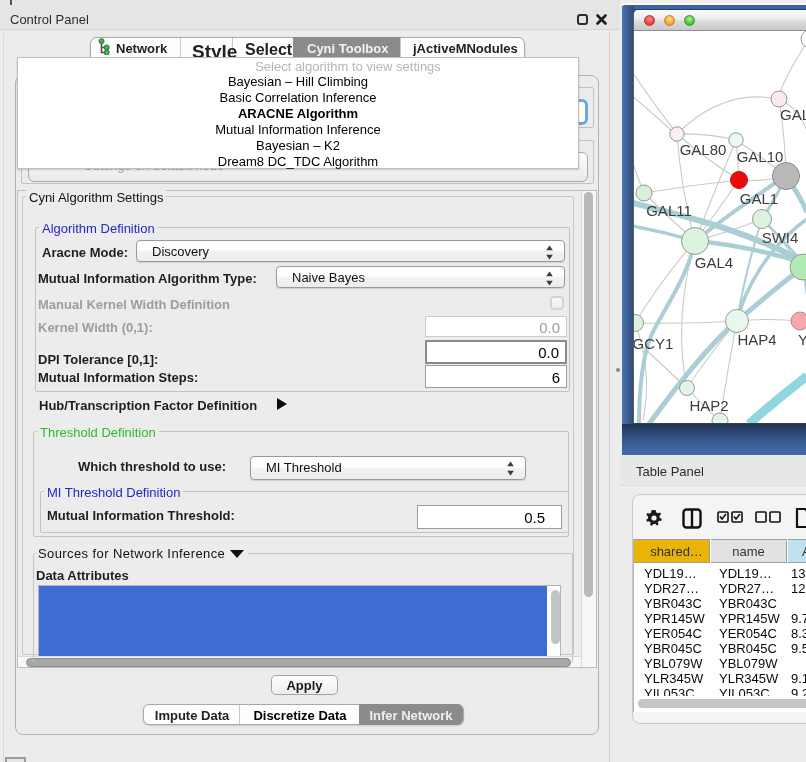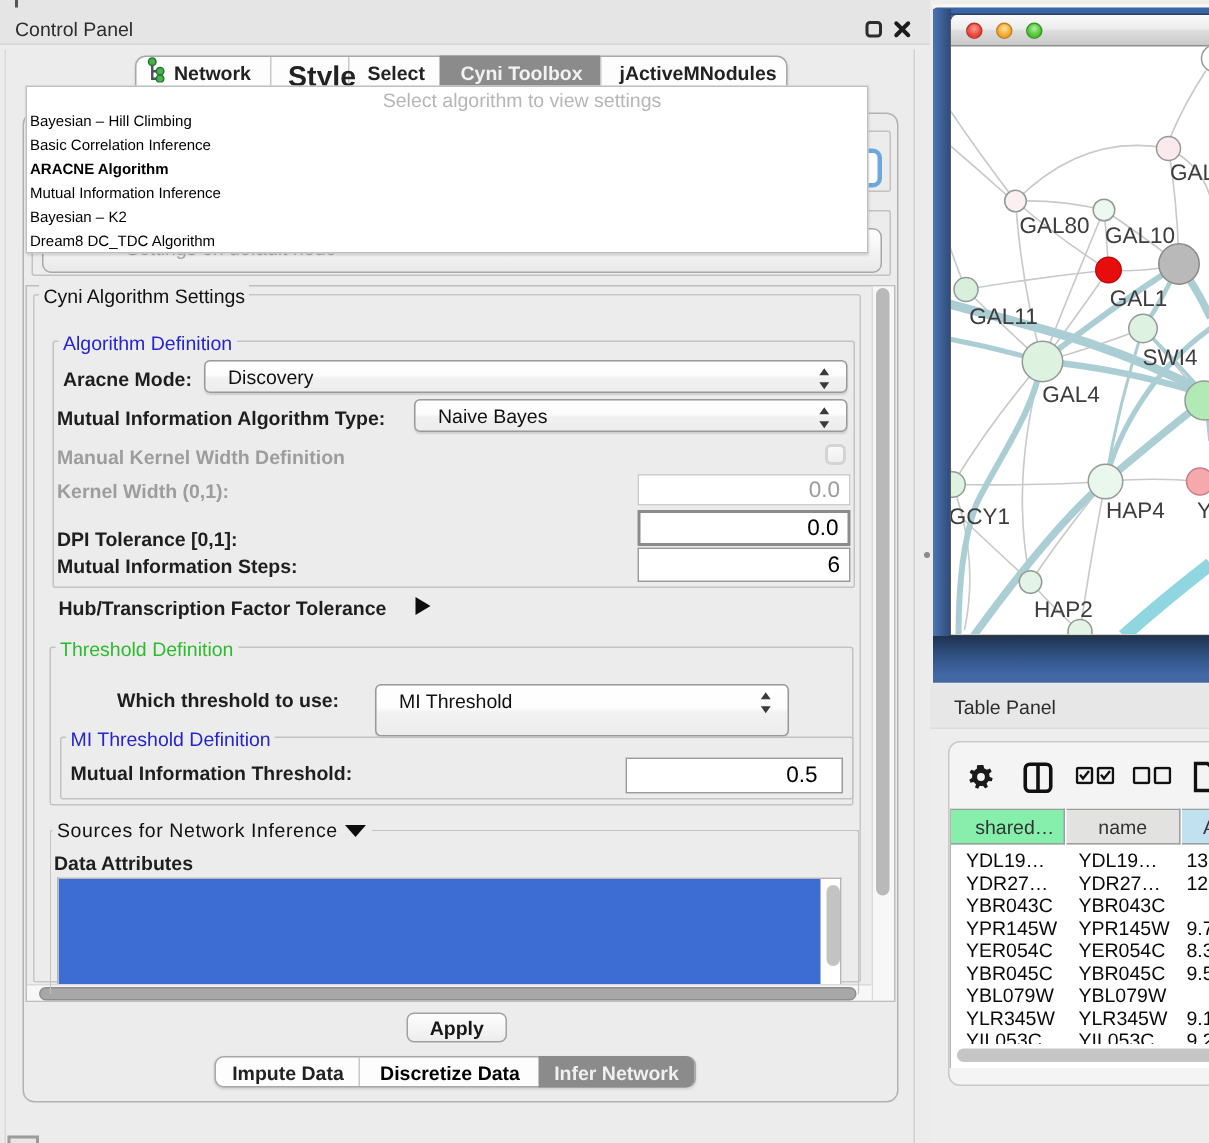--- a/index.html
+++ b/index.html
@@ -79,30 +79,30 @@
 <div class="lbl abs" style="left:38px;top:352px;text-align:center;">DPI Tolerance [0,1]:</div>
 <div class="tfield" style="left:425px;top:340px;width:142px;height:24px;border:2px solid #8b8b8b;">
     <span style="color:#000;">0.0</span>
   </div>
 
 <div class="lbl abs" style="left:38px;top:370px;">Mutual Information Steps:</div>
 <div class="tfield" style="left:425px;top:365px;width:142px;height:23px;border:1px solid #9b9b9b;">
     <span style="color:#000;">6</span>
   </div>
 
-<div class="lbl abs" style="left:39px;top:398px;">Hub/Transcription Factor Tolerance</div>
+<div class="lbl abs" style="left:39px;top:398px;">Hub/Transcription Factor Definition</div>
 <svg class="abs" style="left:276px;top:397px;" width="12" height="14">
     <path d="M1 1 L11 7 L1 13 Z" fill="#0d0d0d"></path>
   </svg>
 
 <div class="gbox" style="left:33px;top:431px;width:536px;height:106px;"></div>
 <div class="gtitle" style="left:37px;top:425px;color:#2dbb2d;">Threshold Definition</div>
 
 <div class="lbl abs" style="left:78px;top:459px;">Which threshold to use:</div>
-<div class="combo" style="left:250px;top:456px;width:276px;height:35px;">
+<div class="combo" style="left:250px;top:456px;width:276px;height:24px;">
     <span class="ct">MI Threshold</span>
 <svg width="9" height="15" style="position:absolute;right:10px;top:4px">
       <path d="M4.5 0.5 L7.8 5.2 L1.2 5.2 Z" fill="#3a3a3a"></path>
       <path d="M4.5 14.5 L7.8 9.8 L1.2 9.8 Z" fill="#3a3a3a"></path>
     </svg>
   </div>
 
 <div class="gbox" style="left:40px;top:491px;width:529px;height:42px;"></div>
 <div class="gtitle" style="left:44px;top:485px;color:#2525cd;">MI Threshold Definition</div>
 <div class="lbl abs" style="left:47px;top:508px;">Mutual Information Threshold:</div>
@@ -129,27 +129,27 @@
 <div class="abs" style="left:293px;top:37px;width:107px;height:22px;background:#8b8b8b;"></div>
 <div class="abs" style="left:400px;top:38px;width:1px;height:20px;background:#c8c8c8;"></div>
 <svg class="abs" style="left:97px;top:37px;" width="14" height="18">
   <path d="M4.5 5 L4.5 15.5 L9 15.5 M4.5 10.5 L9 10.5" stroke="#4d4d5c" stroke-width="1.6" fill="none"></path>
   <circle cx="4.5" cy="4.2" r="2.5" fill="#4db050" stroke="#1f7a2d" stroke-width="1"></circle>
   <circle cx="9.7" cy="10.5" r="2.5" fill="#4db050" stroke="#1f7a2d" stroke-width="1"></circle>
   <circle cx="9.7" cy="15.5" r="2.5" fill="#4db050" stroke="#1f7a2d" stroke-width="1"></circle>
 </svg>
 <div class="abs" style="left:116px;top:41px;font-size:13px;font-weight:bold;color:#222;">Network</div>
 <div class="abs" style="left:192px;top:41px;font-size:19px;font-weight:bold;color:#222;">Style</div>
-<div class="abs" style="left:245px;top:41px;font-size:13px;font-weight:bold;color:#222;">Select</div>
+<div class="abs" style="left:245px;top:41px;font-size:16px;font-weight:bold;color:#222;">Select</div>
 <div class="abs" style="left:307px;top:41px;font-size:13px;font-weight:bold;color:#f2f2f2;">Cyni Toolbox</div>
 <div class="abs" style="left:413px;top:41px;font-size:13px;font-weight:bold;color:#222;">jActiveMNodules</div>
 
 <div class="abs" style="left:17px;top:57px;width:562px;height:112px;background:#fff;border:1px solid #bebebe;box-shadow:0 1px 2px rgba(0,0,0,0.18);"></div>
 <div class="abs" style="left:17px;top:59px;width:662px;text-align:center;font-size:13px;color:#b6b6b6;">Select algorithm to view settings</div>
-<div class="abs" style="left:20px;top:74px;width:556px;font-size:10px;color:#000;line-height:16px;">Bayesian – Hill Climbing<br>Basic Correlation Inference<br><b>ARACNE Algorithm</b><br>Mutual Information Inference<br>Bayesian – K2<br>Dream8 DC_TDC Algorithm</div>
+<div class="abs" style="left:20px;top:74px;width:556px;font-size:13px;color:#000;line-height:16px;text-align:center;">Bayesian – Hill Climbing<br>Basic Correlation Inference<br><b>ARACNE Algorithm</b><br>Mutual Information Inference<br>Bayesian – K2<br>Dream8 DC_TDC Algorithm</div>
 
 <div class="abs" style="left:143px;top:704px;width:321px;height:21px;background:#fdfdfd;border:1px solid #a8a8a8;border-radius:6px;box-shadow:0 1px 2px rgba(0,0,0,0.15);"></div>
 <div class="abs" style="left:239px;top:705px;width:1px;height:19px;background:#c8c8c8;"></div>
 <div class="abs" style="left:359px;top:704px;width:104px;height:21px;background:#8b8b8b;border-radius:0 6px 6px 0;"></div>
 <div class="abs" style="left:152px;top:708px;font-size:13px;font-weight:bold;color:#222;width:80px;text-align:center;">Impute Data</div>
 <div class="abs" style="left:248px;top:708px;font-size:13px;font-weight:bold;color:#000000;width:104px;text-align:center;">Discretize Data</div>
 <div class="abs" style="left:363px;top:708px;font-size:13px;font-weight:bold;color:#f0f0f0;width:96px;text-align:center;">Infer Network</div>
 
 <div class="abs" style="left:5px;top:757px;width:21px;height:10px;border:2px solid #9b9b9b;background:#e6e6e6;"></div>
 
@@ -273,21 +273,21 @@
 </svg>
 <svg class="abs" style="left:755px;top:511px;" width="26" height="12" viewBox="0 0 26 12">
   <rect x="1" y="1" width="10" height="10" rx="1" fill="none" stroke="#111" stroke-width="1.6"></rect>
   <rect x="15" y="1" width="10" height="10" rx="1" fill="none" stroke="#111" stroke-width="1.6"></rect>
 </svg>
 <svg class="abs" style="left:795px;top:506px;" width="16" height="24" viewBox="0 0 16 24">
   <path d="M2 3 L10 3 L14 7 L14 21 L2 21 Z" fill="none" stroke="#111" stroke-width="2.2"></path>
 </svg>
 
 <div class="abs" style="left:633px;top:539px;width:173px;height:173px;background:#fff;border-left:1px solid #b5b5b5;overflow:hidden;">
-  <div style="position:absolute;left:0;top:0;width:76px;height:24px;background:#86efac;border-top:1px solid #9e9e9e;border-bottom:1px solid #9e9e9e;border-right:1px solid #9e9e9e;text-align:center;text-indent:10px;font-size:13px;color:#333;line-height:23px;">shared…</div>
+  <div style="position:absolute;left:0;top:0;width:76px;height:24px;background:#eab308;border-top:1px solid #9e9e9e;border-bottom:1px solid #9e9e9e;border-right:1px solid #9e9e9e;text-align:center;text-indent:10px;font-size:13px;color:#333;line-height:23px;">shared…</div>
   <div style="position:absolute;left:77px;top:0;width:76px;height:24px;background:#e2e2e0;border-top:1px solid #9e9e9e;border-bottom:1px solid #9e9e9e;border-right:1px solid #9e9e9e;text-align:center;font-size:13px;color:#333;line-height:23px;">name</div>
   <div style="position:absolute;left:154px;top:0;width:60px;height:24px;background:#c0e1f0;border-top:1px solid #9e9e9e;border-bottom:1px solid #9e9e9e;text-align:left;padding-left:14px;font-size:13px;color:#333;line-height:23px;">A</div>
   <div style="position:absolute;left:10px;top:27px;font-size:13px;color:#0a0a0a;line-height:15px;">YDL19…<br>YDR27…<br>YBR043C<br>YPR145W<br>YER054C<br>YBR045C<br>YBL079W<br>YLR345W<br>YIL053C</div>
   <div style="position:absolute;left:85px;top:27px;font-size:13px;color:#0a0a0a;line-height:15px;">YDL19…<br>YDR27…<br>YBR043C<br>YPR145W<br>YER054C<br>YBR045C<br>YBL079W<br>YLR345W<br>YIL053C</div>
   <div style="position:absolute;left:157px;top:27px;font-size:13px;color:#0a0a0a;line-height:15px;">13.<br>12.<br>&nbsp;<br>9.7<br>8.3<br>9.5<br>&nbsp;<br>9.1<br>9.2</div>
   <div style="position:absolute;left:0;top:157px;width:173px;height:16px;background:#fff;"></div>
   <div style="position:absolute;left:4px;top:160px;width:180px;height:9px;background:#c5c5c5;border-radius:5px;"></div>
 </div>
 
 </body></html>

